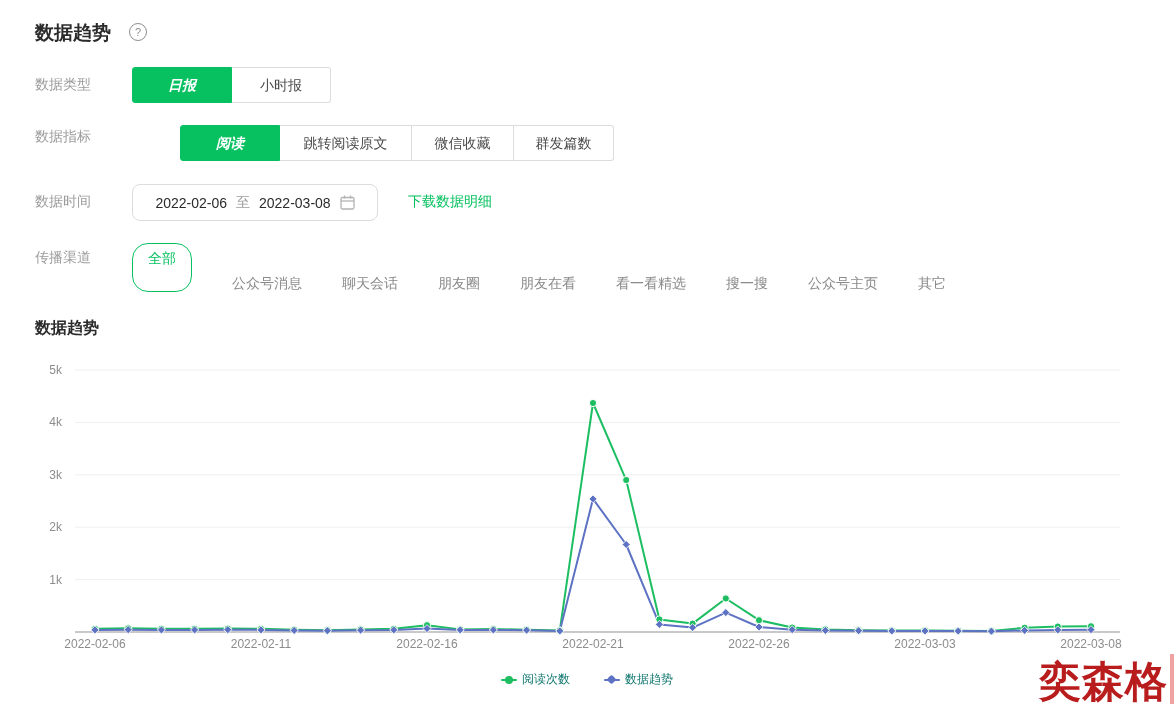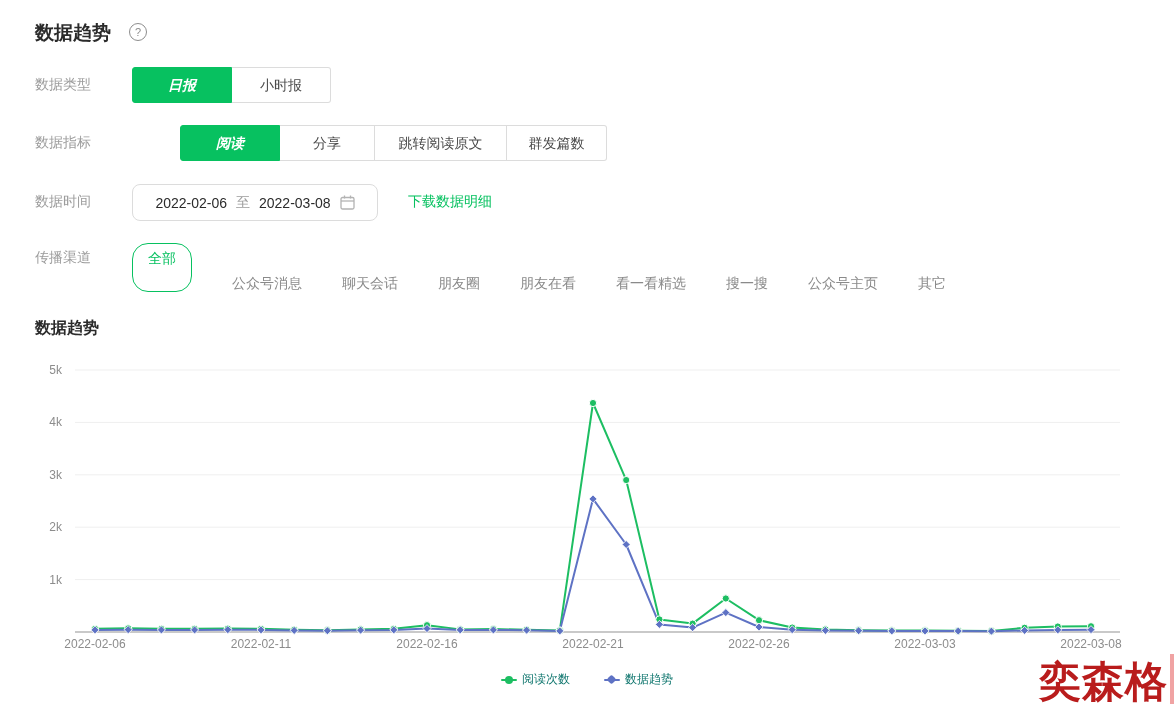--- a/index.html
+++ b/index.html
@@ -66,25 +66,25 @@
 
 <div class="page-title">数据趋势</div>
 <div class="help-icon">?</div>
 
 <div class="row-label" style="top:76px;">数据类型</div>
 <div class="seg-group" style="top:67px;">
   <div class="seg selected" style="width:100px;padding:0;">日报</div>
   <div class="seg" style="width:99px;padding:0;">小时报</div>
 </div>
 
-<div class="row-label" style="top:134px;">数据指标</div>
+<div class="row-label" style="top:128px;">数据指标</div>
 <div class="seg-group" style="top:125px;padding-left:48px;">
   <div class="seg selected" style="width:100px;padding:0;">阅读</div>
-  <div class="seg" style="width:95px;padding:0;">分享</div>
   <div class="seg" style="width:132px;padding:0;">跳转阅读原文</div>
+  <div class="seg" style="width:102px;padding:0;">微信收藏</div>
   <div class="seg" style="width:100px;padding:0;">群发篇数</div>
 </div>
 
 <div class="row-label" style="top:193px;">数据时间</div>
 <div class="date-box">
   <span>2022-02-06</span>
   <span class="date-sep">至</span>
   <span>2022-03-08</span>
   <span style="display:inline-flex;">
     <svg width="15" height="15" viewBox="0 0 15 15">

